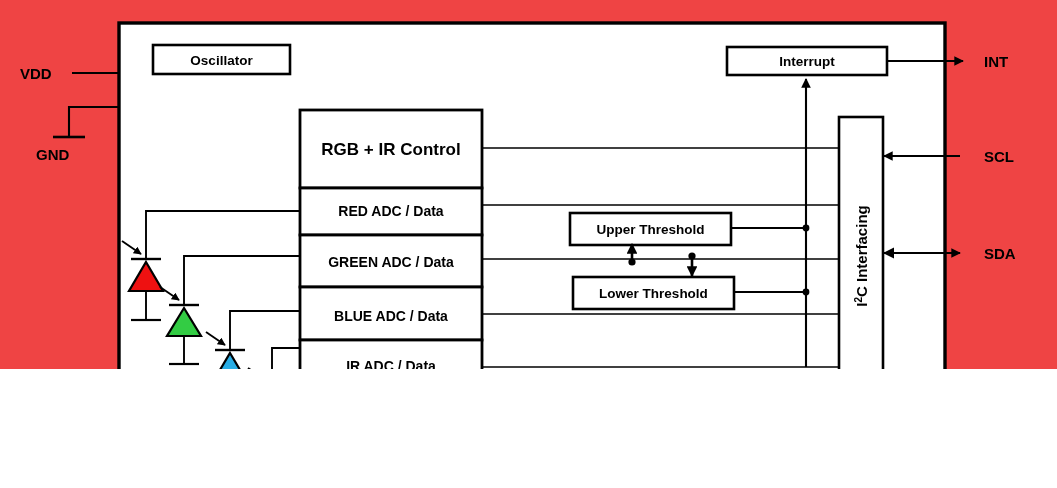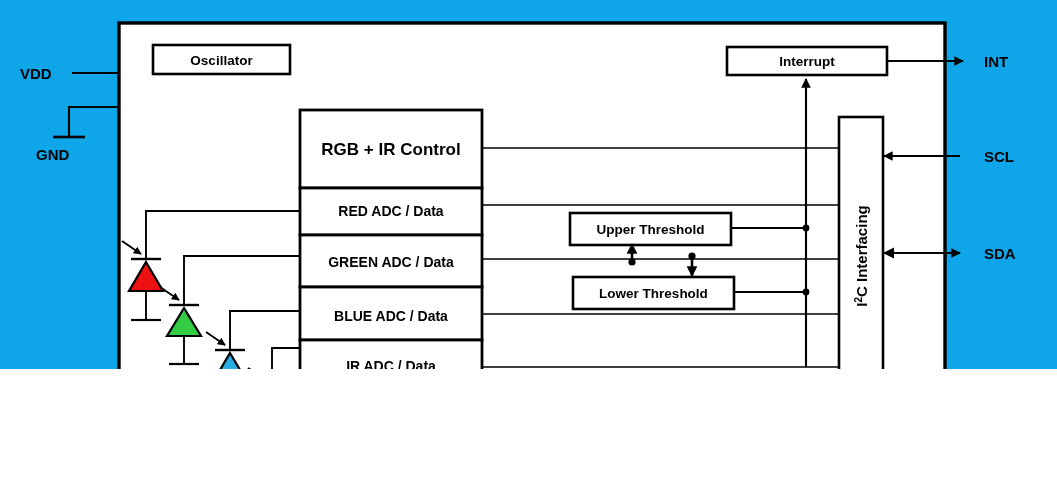--- a/index.html
+++ b/index.html
@@ -5,21 +5,21 @@
 <style>
   html,body{margin:0;padding:0;background:#ffffff;}
   body{
     font-family:"Liberation Sans","DejaVu Sans",sans-serif;
     -webkit-font-smoothing:antialiased;
   }
   #stage{
     position:relative;
     width:1057px;
     height:369px;
-    background:#0ea5e9;
+    background:#ef4444;
     overflow:hidden;
   }
   svg#diagram{
     position:absolute;
     left:0; top:0;
     width:1057px;
     height:488px;
   }
   
   .lbl-pin{

